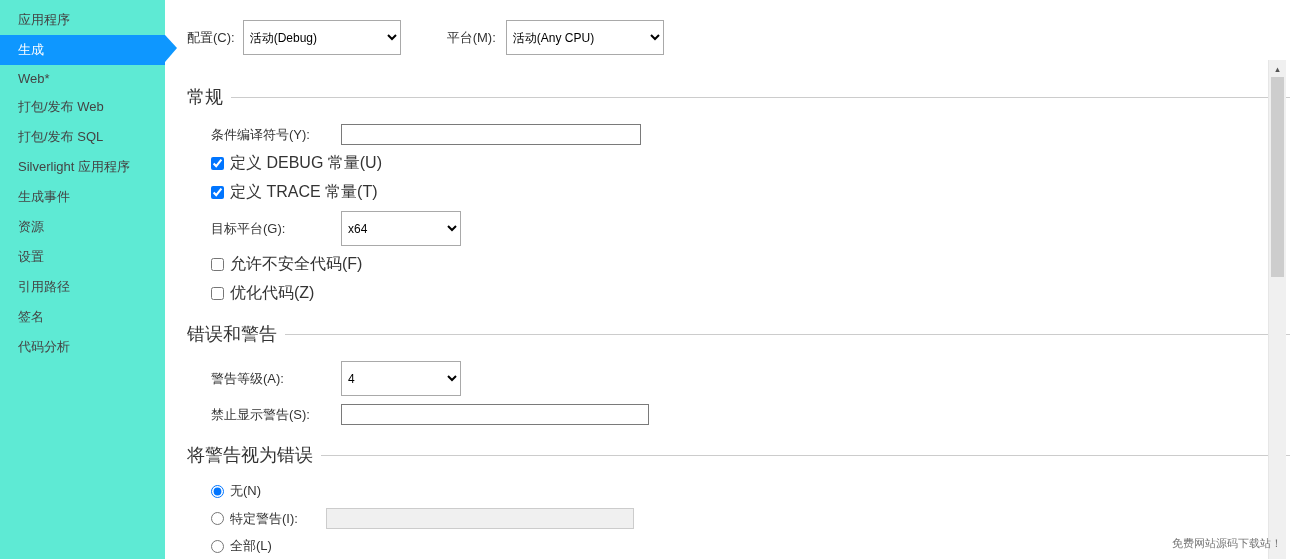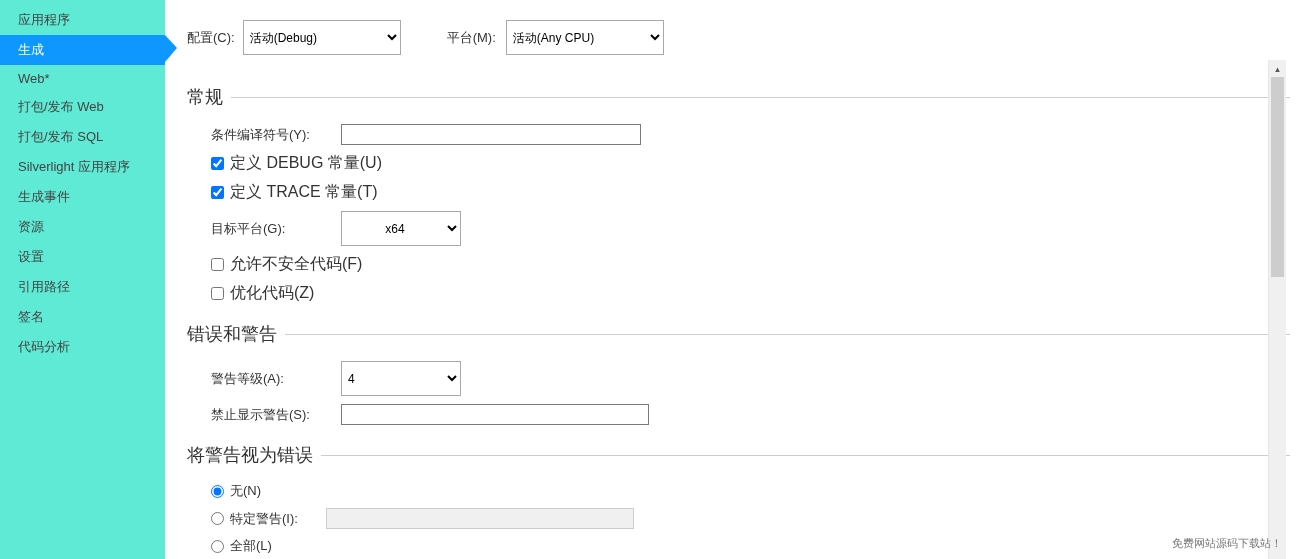--- a/index.html
+++ b/index.html
@@ -112,21 +112,21 @@
     .radio-row input[type="radio"] { width: 13px; height: 13px; }
     .radio-row label { font-size: 13px; }
     input[type="text"] {
       border: 1px solid #7a7a7a;
       height: 21px;
       padding: 0 4px;
       font-size: 12px;
     }
     .text-wide { width: 300px; }
     .text-wide-sup { width: 308px; }
-    .select-target { width: 120px; text-align: center; }
+    .select-target { width: 120px; }
     .select-warn { width: 120px; }
     input[type="text"]:disabled { background: #f0f0f0; border-color:#ccc;}
     .scrollbar {
       position: absolute;
       right: 14px;
       top: 60px;
       bottom: 0;
       width: 18px;
       background: #f0f0f0;
       border-left:1px solid #e6e6e6;

